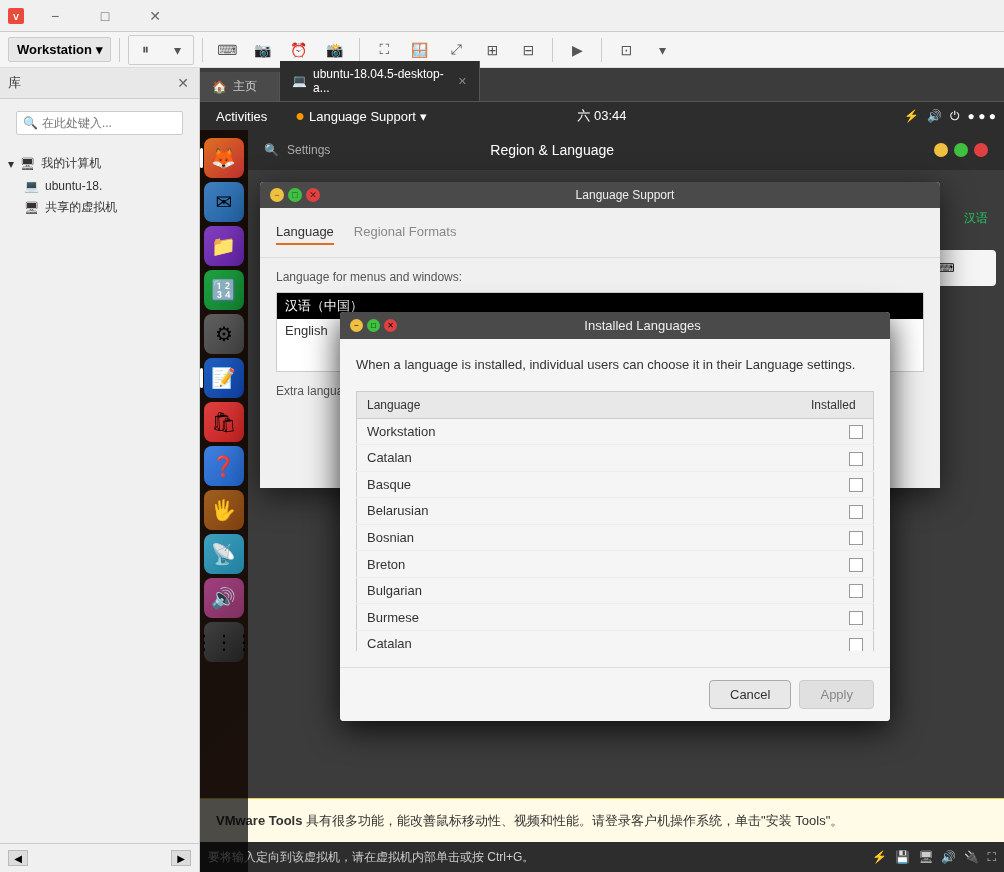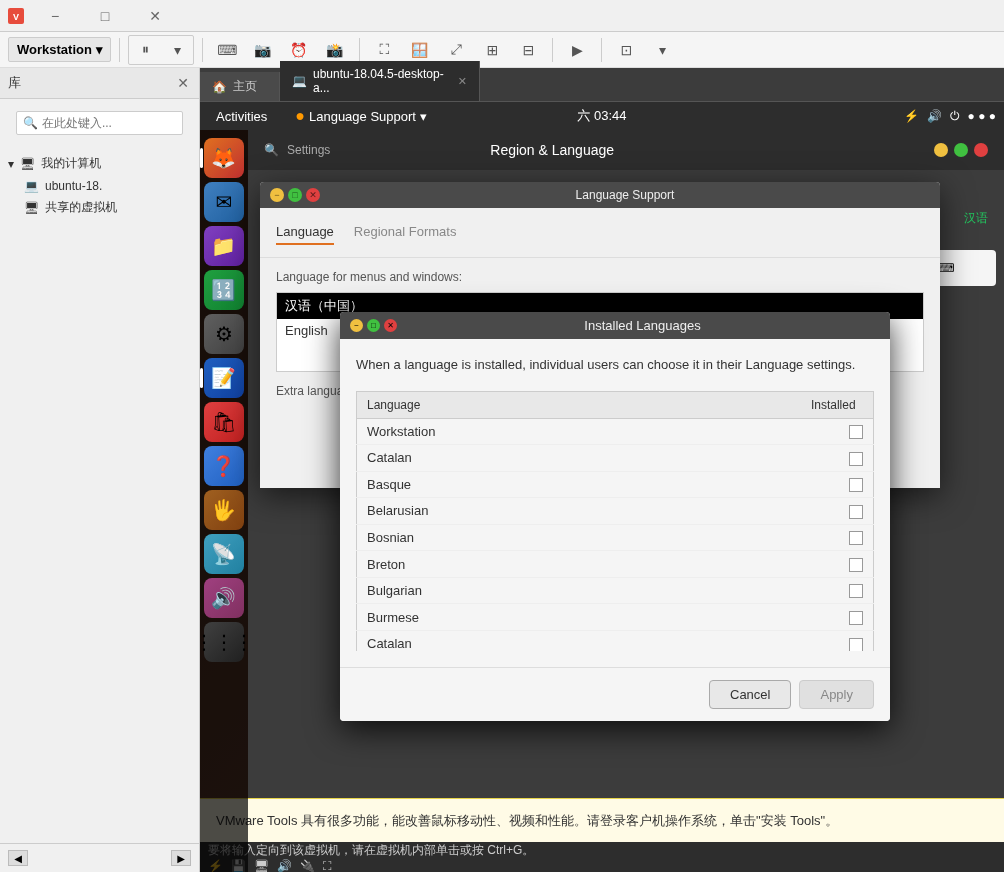--- a/index.html
+++ b/index.html
@@ -213,33 +213,33 @@
 
     
     .vmware-notification {
       position: absolute;
       bottom: 30px; left: 0; right: 0;
       background: #fffbe6; border-top: 1px solid #e6d44a;
       padding: 12px 16px;
       display: flex; align-items: flex-start; gap: 12px;
     }
     .notification-text { flex: 1; font-size: 13px; color: #333; line-height: 1.5; }
-    .notification-text strong { font-weight: normal; }
+    .notification-text strong { font-weight: bold; }
     .notification-btns { display: flex; gap: 8px; flex-shrink: 0; align-items: center; }
     .notif-btn {
       padding: 6px 16px; border-radius: 4px; cursor: pointer; font-size: 13px;
       border: 1px solid #ccc; background: #f0f0f0; color: #333; white-space: nowrap;
     }
     .notif-btn.primary { background: #4a90d9; color: white; border-color: #3a80c9; }
 
     
     .status-bar {
       position: absolute; bottom: 0; left: 0; right: 0;
-      height: 30px; background: #2d2d2d; display: flex; align-items: flex-start;
-      padding: 0 8px; color: #ccc; font-size: 12px; flex-direction: column;
+      height: 30px; background: #2d2d2d; display: flex; align-items: center;
+      padding: 0 8px; color: #ccc; font-size: 12px;
     }
     .status-text { flex: 1; }
     .status-icons { display: flex; gap: 8px; align-items: center; }
 
     
     .dock-firefox { background: linear-gradient(135deg, #e07020 0%, #c03030 100%); }
     .dock-mail { background: linear-gradient(135deg, #4080c0 0%, #2060a0 100%); }
     .dock-files { background: linear-gradient(135deg, #8040c0 0%, #6020a0 100%); }
     .dock-calc { background: linear-gradient(135deg, #20a040 0%, #108030 100%); }
     .dock-settings { background: linear-gradient(135deg, #606060 0%, #404040 100%); }

